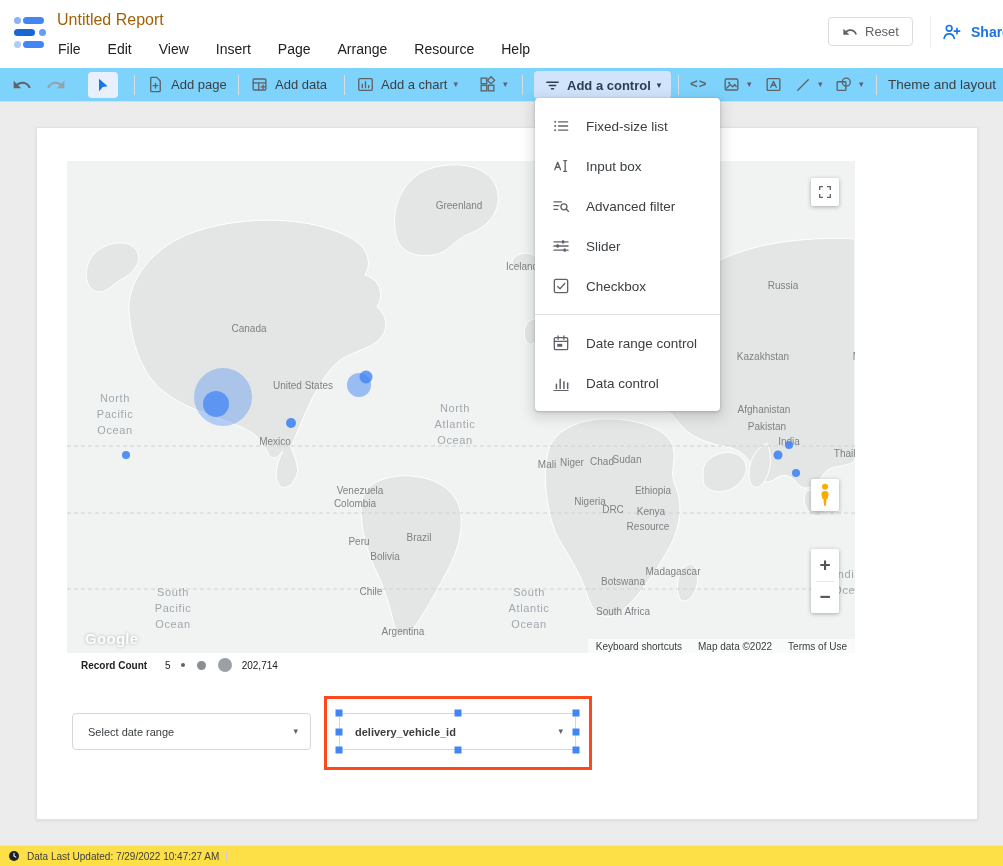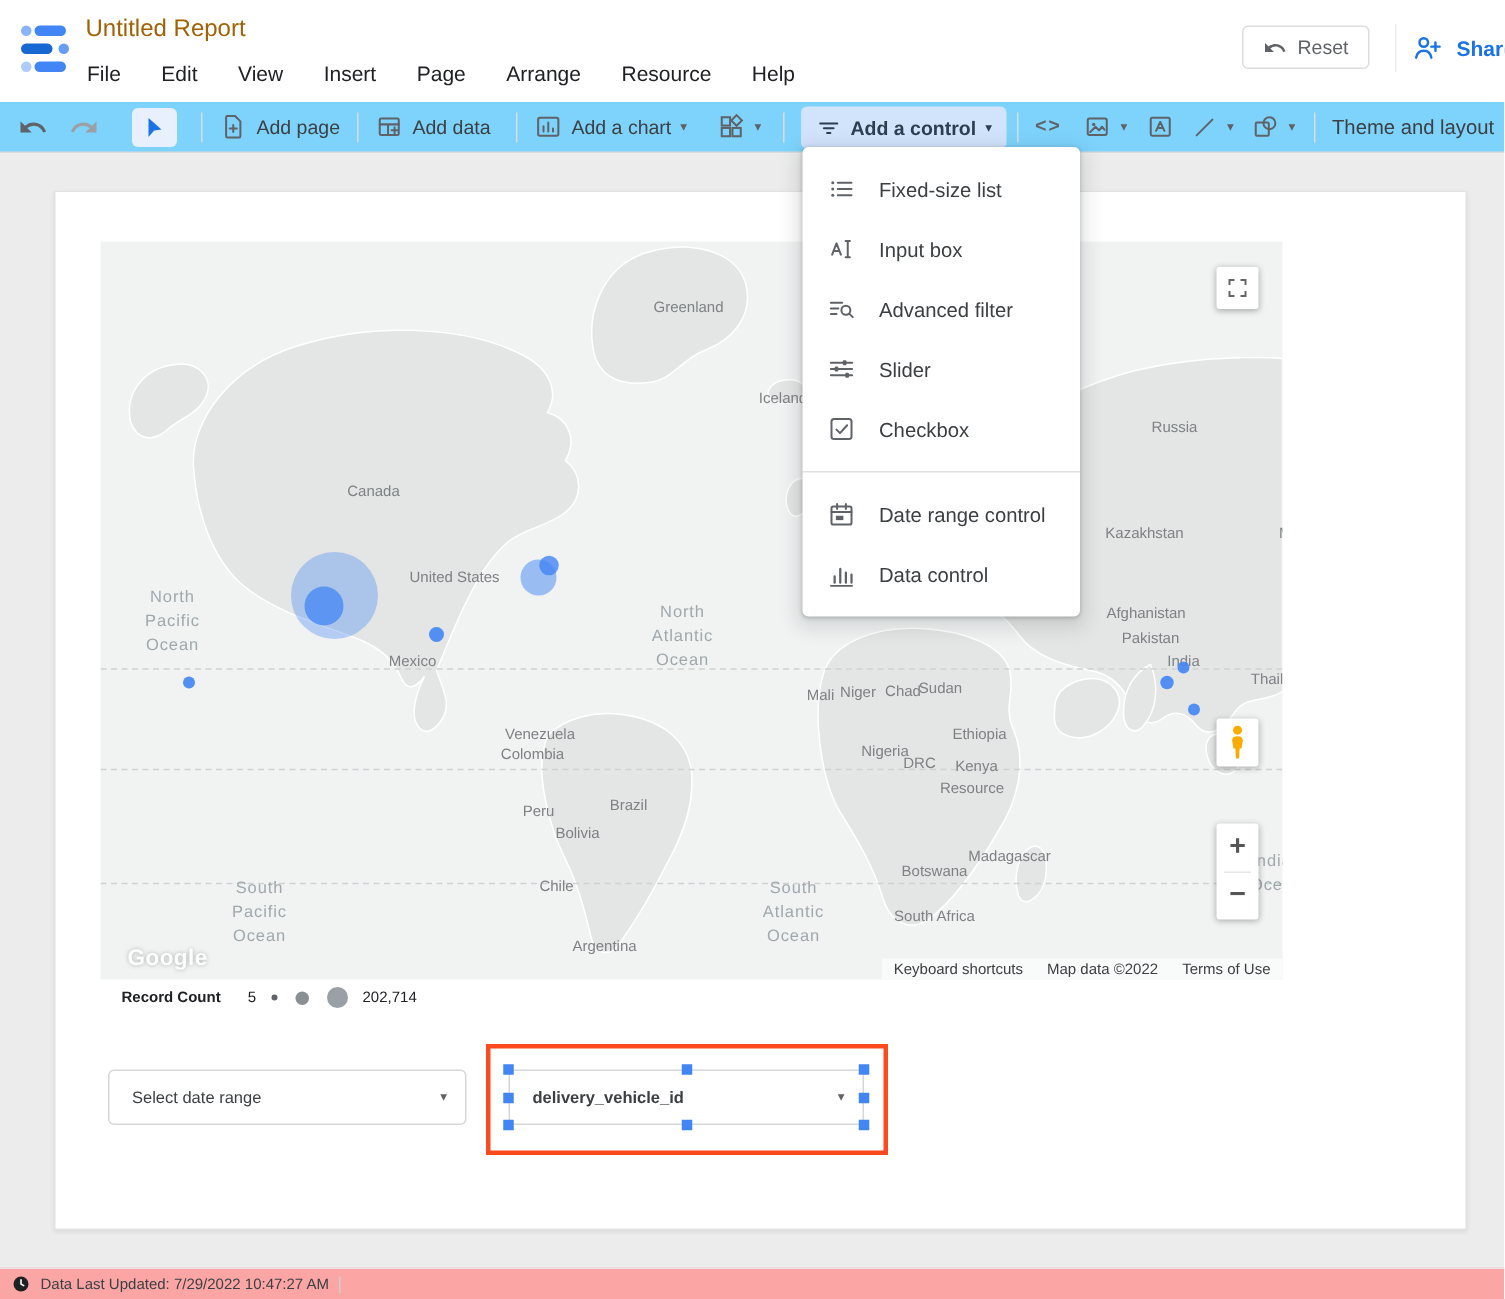--- a/index.html
+++ b/index.html
@@ -86,21 +86,21 @@
   .control-menu { position:absolute; left:535px; top:98px; width:185px; background:#fff; border-radius:4px; z-index:20;
                   padding:8px 0; box-shadow:0 1px 3px rgba(60,64,67,.3), 0 4px 12px 4px rgba(60,64,67,.15); }
   .cm-item { position:relative; height:40px; display:flex; align-items:center; gap:15px; padding:0 16px;
              font-size:13.5px; color:#3c4043; }
   .cm-item.highlighted::after { content:""; position:absolute; left:0; right:0; top:-4px; bottom:-4px;
              border:3px solid var(--accent_orange,#fb4b1e); border-radius:2px; pointer-events:none; }
   .cm-divider { border-top:1px solid #e0e0e0; margin:8px 0; }
   .cm-icon { flex:none; display:flex; }
 
   
-  .statusbar { position:absolute; left:0; bottom:0; width:100%; height:21px; background:#fca5a5; border-top:1px solid #e4e4e4;
+  .statusbar { position:absolute; left:0; bottom:0; width:100%; height:21px; background:#fde047; border-top:1px solid #e4e4e4;
                display:flex; align-items:center; gap:7px; padding-left:8px; font-size:10px; color:#3c4043; z-index:6; }
   .sb-divider { height:11px; border-left:1px solid #cfcfcf; }
 
   .icon svg { display:block; }
 </style>
 </head>
 <body>
 
 <div class="app">
 

